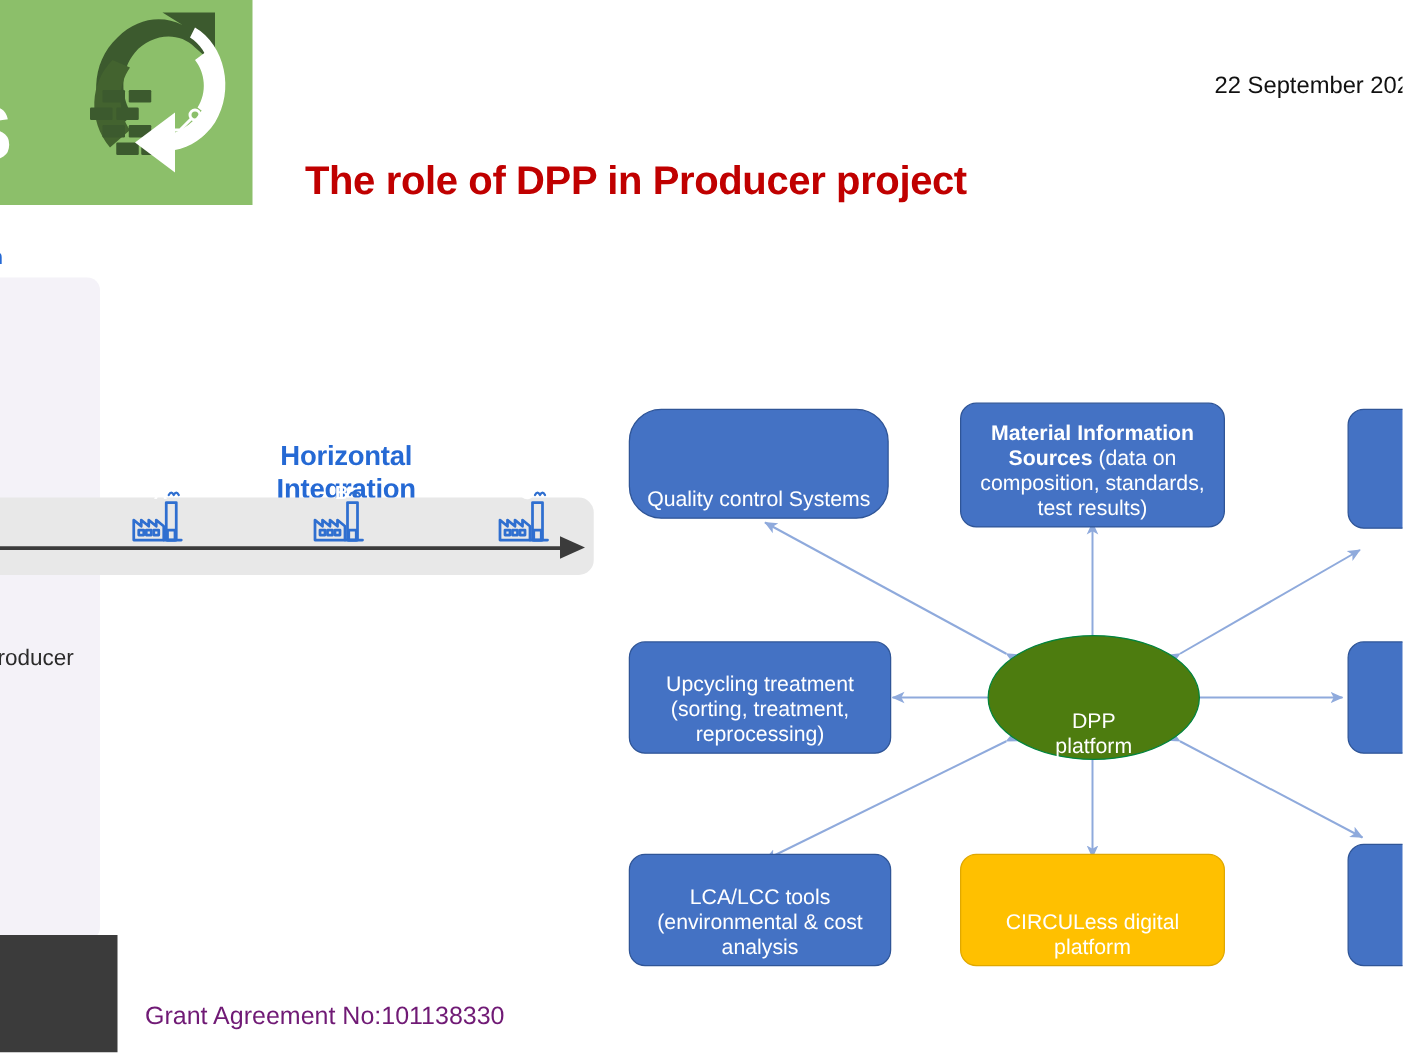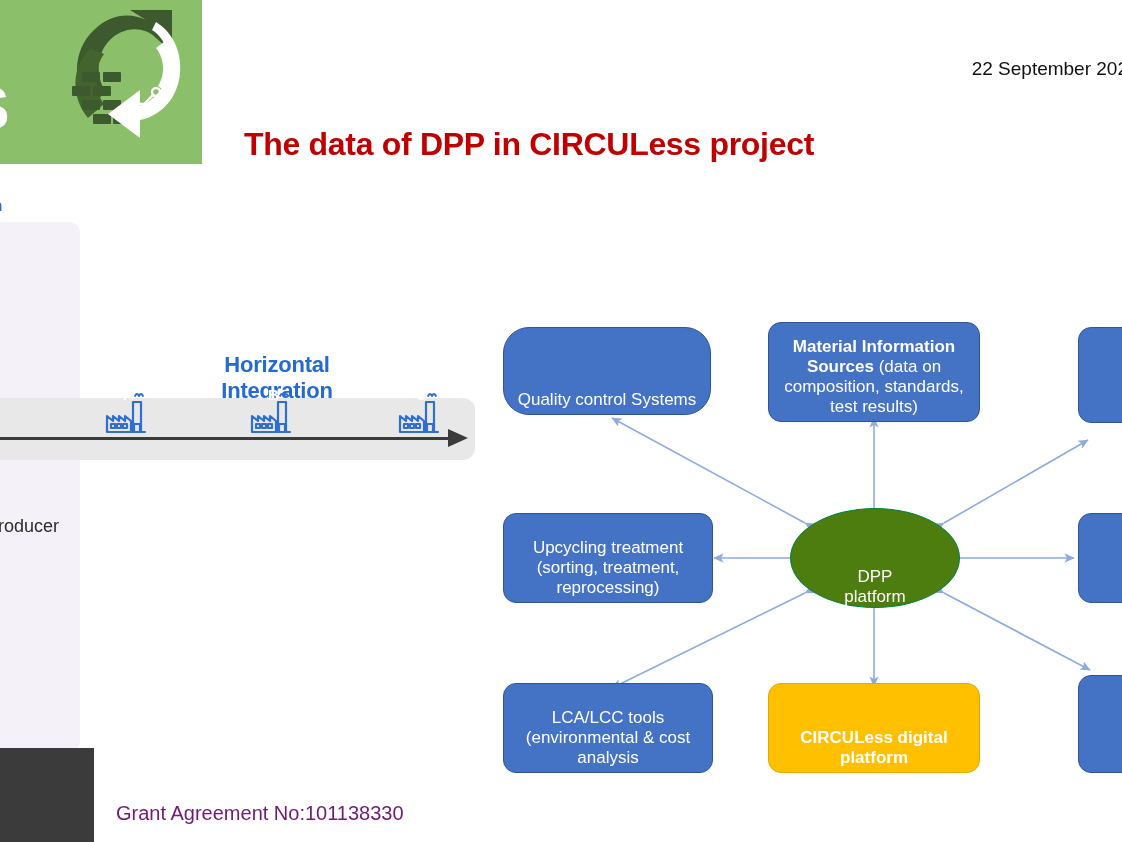--- a/index.html
+++ b/index.html
@@ -306,21 +306,21 @@
         <circle cx="96" cy="94" r="4" fill="none" stroke="#ffffff" stroke-width="2.4"></circle>
         <circle cx="100" cy="106" r="4" fill="none" stroke="#ffffff" stroke-width="2.4"></circle>
         <circle cx="72" cy="106" r="3.4" fill="none" stroke="#ffffff" stroke-width="2.4"></circle>
         <circle cx="74" cy="118" r="3.4" fill="none" stroke="#ffffff" stroke-width="2.4"></circle>
       </g>
     </svg>
   </span>
 </div>
 
 <div id="date-stamp">22 September 202</div>
-<div id="slide-title">The data of DPP in CIRCULess project</div>
+<div id="slide-title">The role of DPP in Producer project</div>
 
 <div id="diagram">
 
   <svg id="arrow-layer" width="1122" height="842">
     <defs>
       <marker id="ah" markerWidth="7" markerHeight="7" refX="6" refY="3.5" orient="auto" markerUnits="strokeWidth">
         <path d="M0,0.6 L6.4,3.5 L0,6.4 L1.6,3.5 Z" fill="#8faadc"></path>
       </marker>
     </defs>
     <g stroke="#8faadc" stroke-width="1.6" fill="none" marker-start="url(#ah)" marker-end="url(#ah)">
@@ -364,21 +364,21 @@
   </div>
 
   <div class="node box" style="left:1078px; top:513px; width:140px; height:90px;">
     
   </div>
 
   <div class="node box" style="left:503px; top:683px; width:210px; height:90px;">
     <span>LCA/LCC tools (environmental &amp; cost analysis</span>
   </div>
 
-  <div class="node box orange" style="left:768px; top:683px; width:212px; height:90px;font-weight:bold;">
+  <div class="node box orange" style="left:768px; top:683px; width:212px; height:90px;">
     <span>CIRCULess digital platform</span>
   </div>
 
   <div class="node box" style="left:1078px; top:675px; width:140px; height:98px;">
     
   </div>
 </div>
 
 <div id="footer-logo">
   

